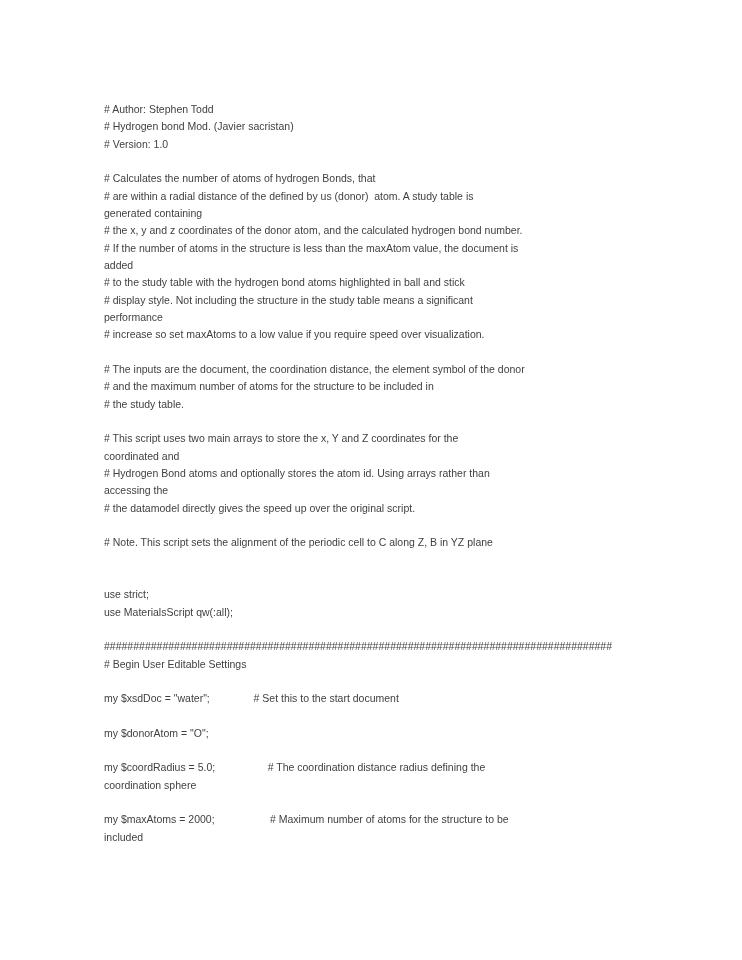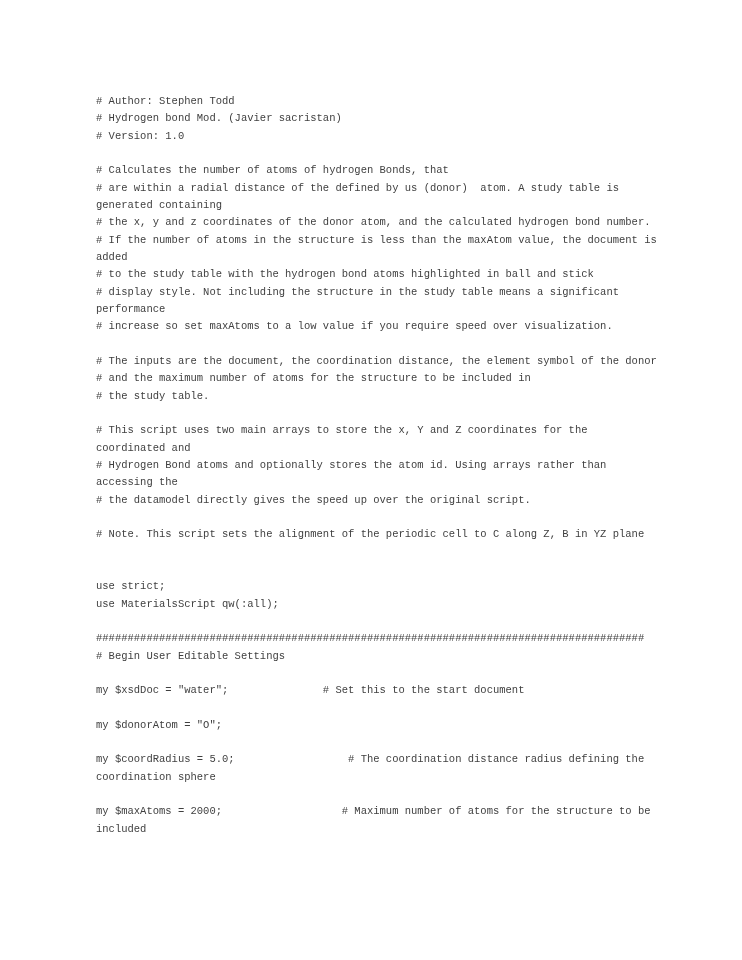--- a/index.html
+++ b/index.html
@@ -13,23 +13,23 @@
   .page {
     position: relative;
     width: 742px;
     height: 960px;
     background: #ffffff;
   }
   .code {
     position: absolute;
     top: 85px;
     left: 88px;
-    margin: 8px;
+    margin: 16px;
     padding: 0;
-    font-family: Liberation Mono, monospace;
+    font-family: Liberation Sans, sans-serif;
     font-size: 10.5px;
     line-height: 17.33px;
     color: #3f3f3f;
     white-space: pre;
     letter-spacing: 0;
   }
 </style>
 </head>
 <body>
 

